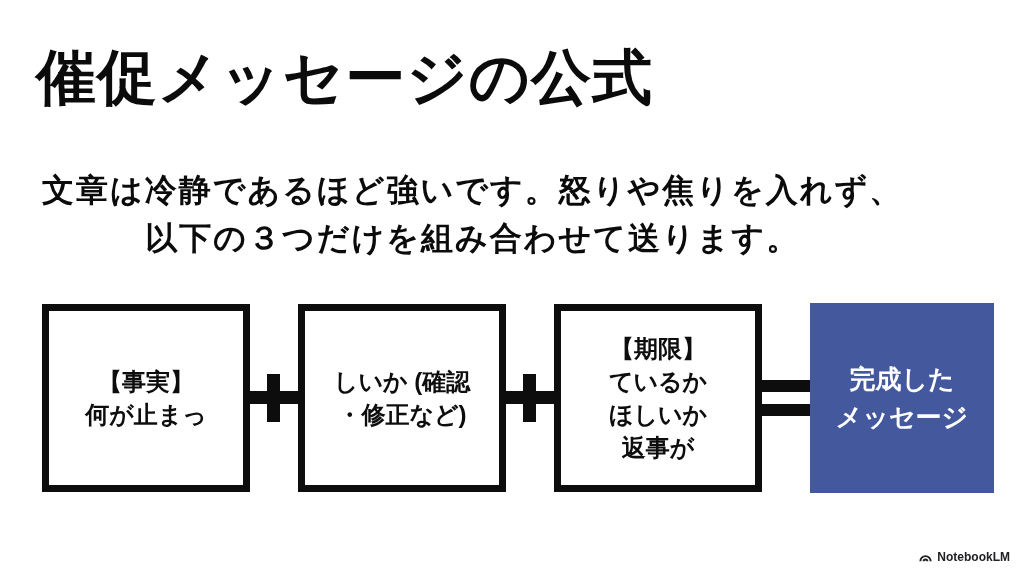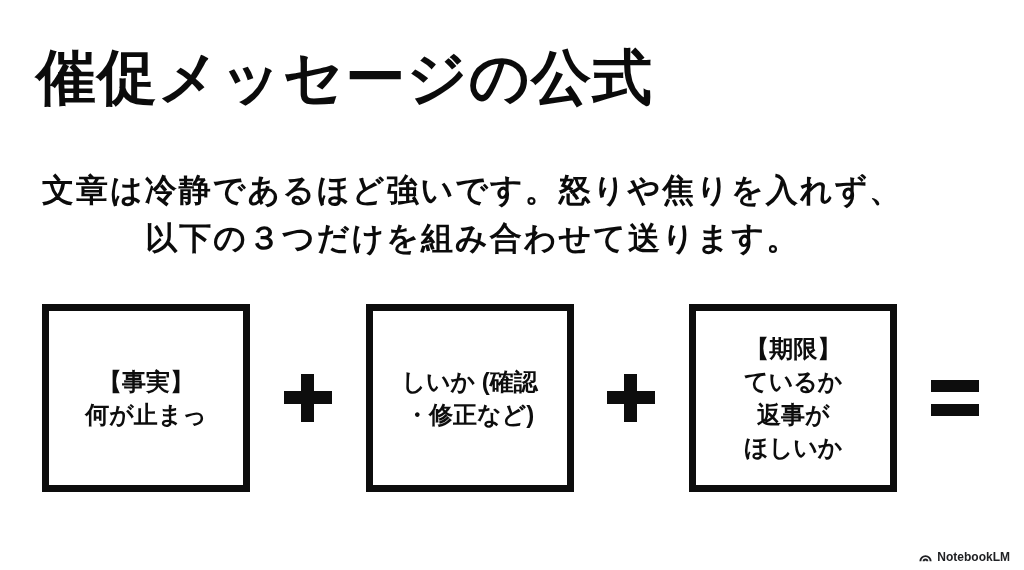--- a/index.html
+++ b/index.html
@@ -135,26 +135,30 @@
     <div class="fbox">
       <div>しいか (確認</div>
       <div>・修正など)</div>
     </div>
 
     <div class="op plus"></div>
 
     <div class="fbox">
       <div>【期限】</div>
       <div>ているか</div>
+      <div>ほしいか</div>
       <div>返事が</div>
-      <div>ほしいか</div>
     </div>
 
     <div class="op equals"></div>
 
+    <div class="result-box">
+      <div>完成した</div>
+      <div>メッセージ</div>
+    </div>
 
   </div>
 
   <div class="footer">
     <span class="logo">
       <svg width="13" height="13" viewBox="0 0 24 24" fill="none">
         <path d="M2.5 19 A 9.5 9.5 0 0 1 21.5 19" stroke="#202124" stroke-width="3.6"></path>
         <path d="M8.6 19 A 3.4 3.4 0 0 1 15.4 19" stroke="#202124" stroke-width="3.6"></path>
       </svg>
     </span>

